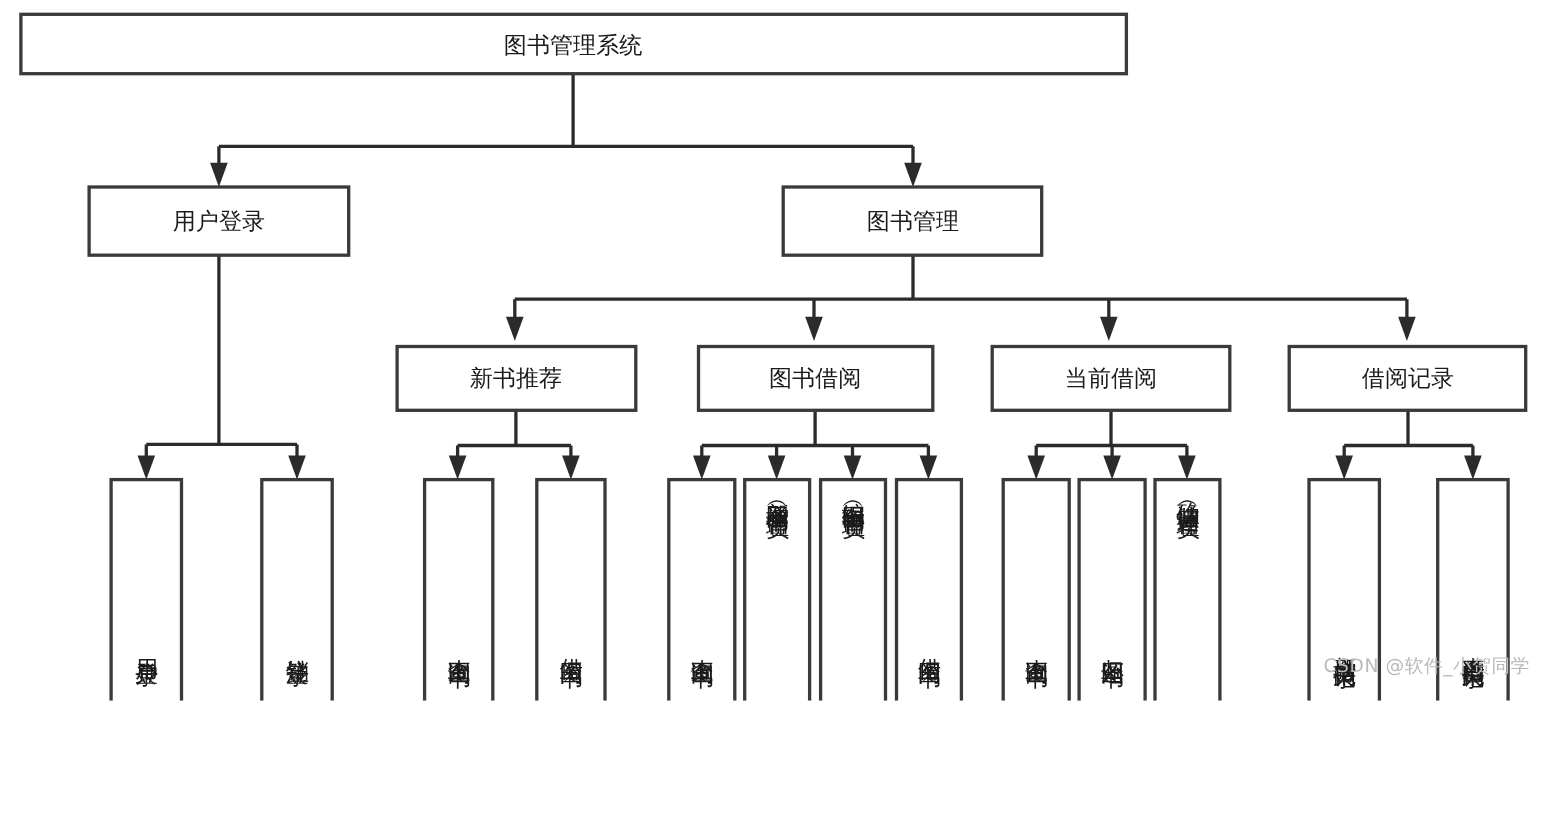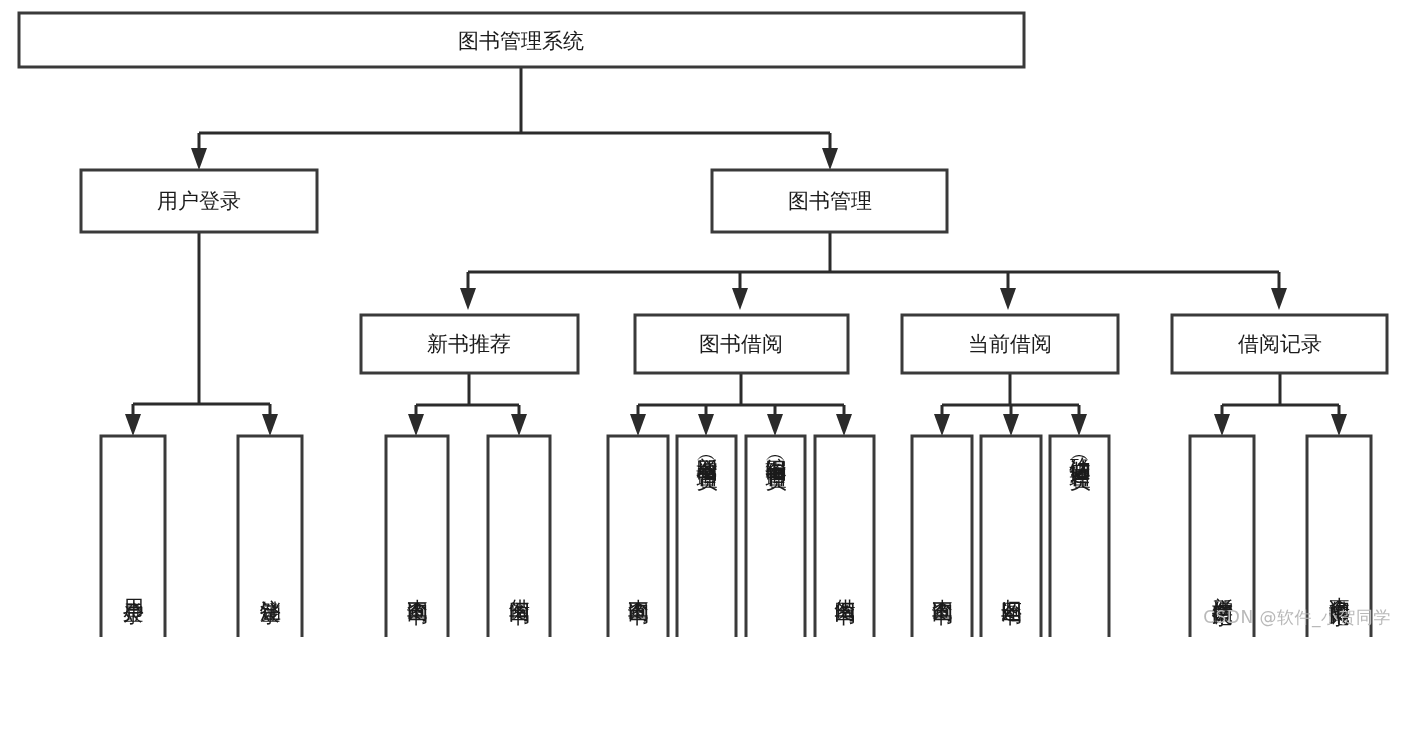--- a/index.html
+++ b/index.html
@@ -62,21 +62,21 @@
     font-size: 21px;
     line-height: 1.28;
     color: #1b1b1b;
     letter-spacing: 2px;
     text-align: center;
     white-space: nowrap;
   }
   .watermark {
     position: absolute;
     right: 14px;
-    bottom: 8px;
+    bottom: 20px;
     font-family: "DejaVu Sans", "Liberation Sans", sans-serif;
     font-size: 17px;
     color: #b9b9b9;
     letter-spacing: 0.5px;
     user-select: none;
     white-space: nowrap;
   }
 </style>
 </head>
 <body>

